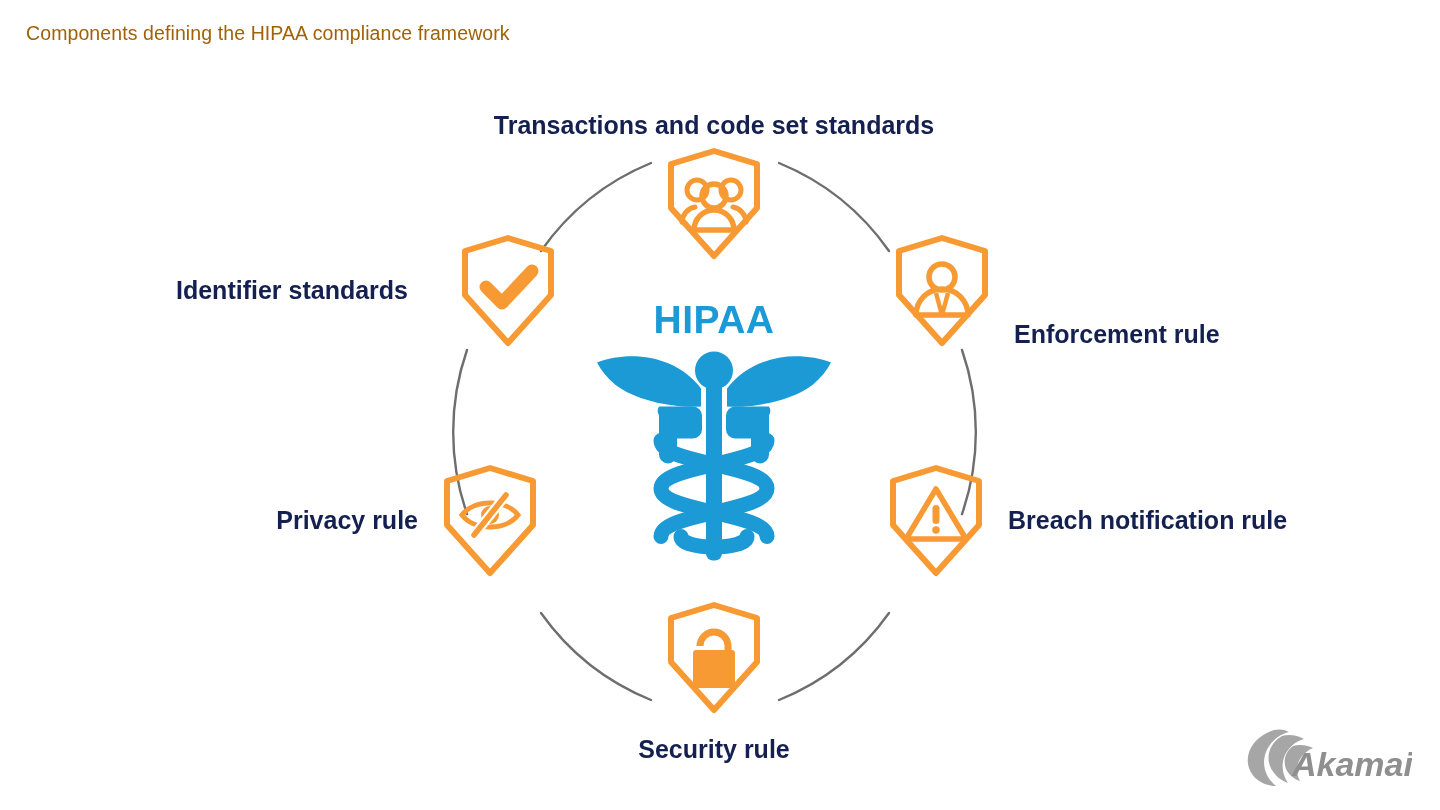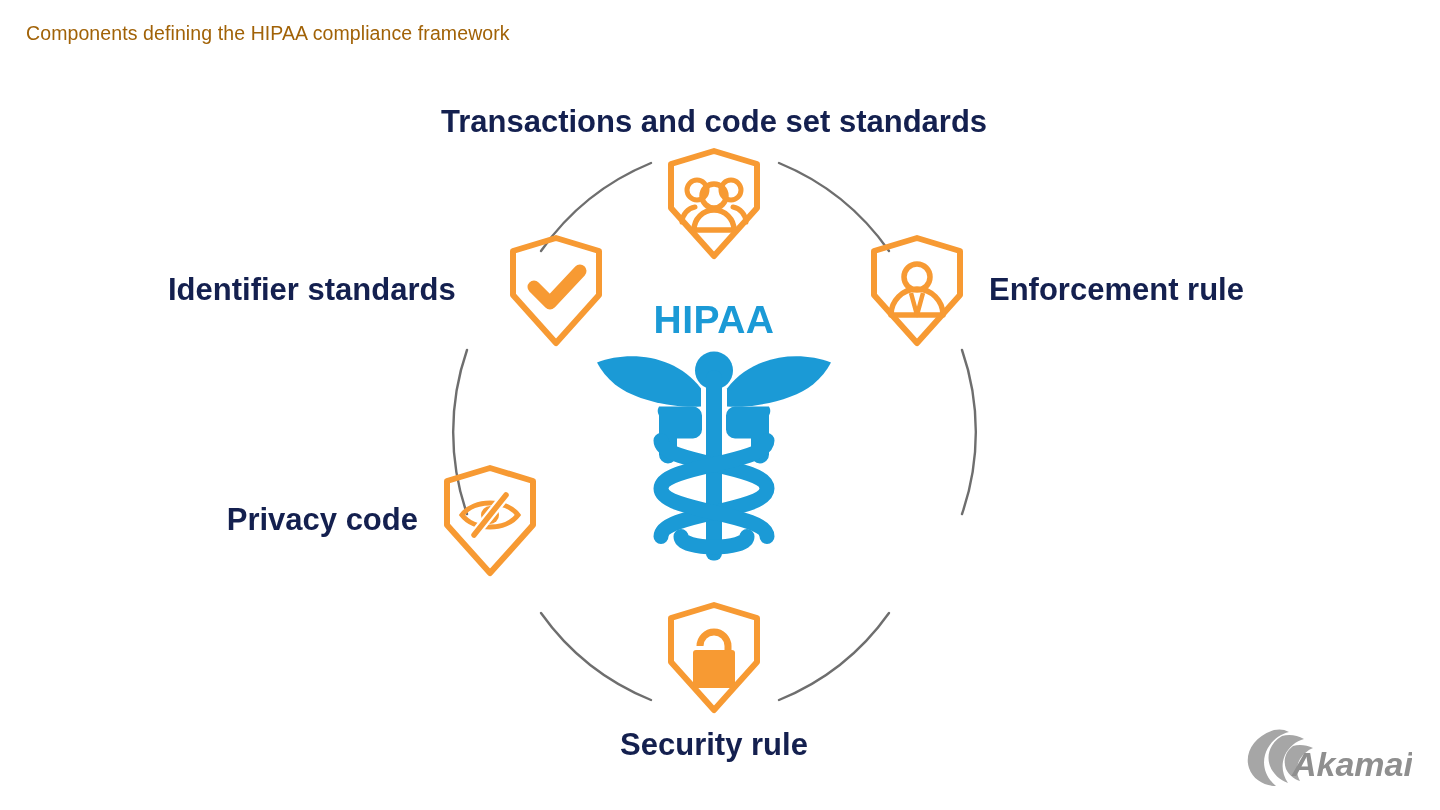--- a/index.html
+++ b/index.html
@@ -63,21 +63,21 @@
   #caduceus { display: block; margin: 0 auto; }
 
   
   .node {
     position: absolute;
     display: flex;
     align-items: center;
     gap: 0px;
   }
   .node-label {
-    font-size: 31px;
+    font-size: 25px;
     font-weight: 700;
     color: #14204f;
     white-space: nowrap;
     line-height: 1.1;
   }
   .shield-wrap {
     width: 100px;
     height: 115px;
     position: relative;
     flex: none;
@@ -96,31 +96,31 @@
     left: 50%;
     transform: translateX(-50%);
   }
   .node.bottom {
     left: 714px; top: 600px;
     transform: translateX(-50%);
     flex-direction: column;
   }
   .node.bottom .node-label {
     position: absolute;
-    top: 128px;
+    top: 136px;
     left: 50%;
     transform: translateX(-50%);
     text-align: right;
   }
-  .node.left-top  { left: 168px; top: 233px; width: 358px; justify-content: space-between; gap: 28px; }
+  .node.left-top  { left: 176px; top: 233px; width: 358px; justify-content: space-between; gap: 28px; }
   .node.left-bot  { left: 182px; top: 463px; width: 358px; justify-content: flex-end; }
   .node.left-top .node-label,
   .node.left-bot .node-label { margin-right: 22px; }
 
-  .node.right-top { left: 867px; top: 233px; }
+  .node.right-top { left: 892px; top: 233px; align-items: flex-end; }
   .node.right-bot { left: 886px; top: 463px; }
   .node.right-top .node-label,
   .node.right-bot .node-label { margin-left: 22px; }
 
   
   #akamai {
     position: absolute;
     right: 28px;
     bottom: 22px;
     width: 168px;
@@ -198,21 +198,21 @@
     <div class="node-label">Identifier standards</div>
     <div class="shield-wrap">
       <svg width="100" height="115" viewBox="0 0 100 115">
         <path d="M7 18 L50 5 L93 18 L93 62 L50 110 L7 62 Z" fill="none" stroke="#F79A33" stroke-width="6" stroke-linejoin="round"></path>
         <path d="M28 54 L44 70 L74 38" fill="none" stroke="#F79A33" stroke-width="13" stroke-linecap="round" stroke-linejoin="round"></path>
       </svg>
     </div>
   </div>
 
   <div class="node left-bot">
-    <div class="node-label">Privacy code</div>
+    <div class="node-label">Privacy rule</div>
     <div class="shield-wrap">
       <svg width="100" height="115" viewBox="0 0 100 115">
         <path d="M7 18 L50 5 L93 18 L93 62 L50 110 L7 62 Z" fill="none" stroke="#F79A33" stroke-width="6" stroke-linejoin="round"></path>
         <path d="M22 52 C 34 36, 66 36, 78 52 C 66 68, 34 68, 22 52 Z" fill="none" stroke="#F79A33" stroke-width="5"></path>
         <circle cx="50" cy="52" r="9" fill="#F79A33"></circle>
         <path d="M66 32 L 34 72" stroke="#ffffff" stroke-width="10" stroke-linecap="round"></path>
         <path d="M66 32 L 34 72" stroke="#F79A33" stroke-width="5.5" stroke-linecap="round"></path>
       </svg>
     </div>
   </div>
@@ -222,20 +222,31 @@
       <svg width="100" height="115" viewBox="0 0 100 115">
         <path d="M7 18 L50 5 L93 18 L93 62 L50 110 L7 62 Z" fill="none" stroke="#F79A33" stroke-width="6" stroke-linejoin="round"></path>
         <circle cx="50" cy="44" r="13" fill="none" stroke="#F79A33" stroke-width="5.5"></circle>
         <path d="M24 82 a26 26 0 0 1 52 0 Z" fill="none" stroke="#F79A33" stroke-width="5.5" stroke-linejoin="round"></path>
         <path d="M44 60 L50 82 L56 60" fill="none" stroke="#F79A33" stroke-width="4.5" stroke-linejoin="round"></path>
       </svg>
     </div>
     <div class="node-label">Enforcement rule</div>
   </div>
 
+  <div class="node right-bot">
+    <div class="shield-wrap">
+      <svg width="100" height="115" viewBox="0 0 100 115">
+        <path d="M7 18 L50 5 L93 18 L93 62 L50 110 L7 62 Z" fill="none" stroke="#F79A33" stroke-width="6" stroke-linejoin="round"></path>
+        <path d="M50 26 L80 76 L20 76 Z" fill="none" stroke="#F79A33" stroke-width="5.5" stroke-linejoin="round"></path>
+        <rect x="46.5" y="42" width="7" height="19" rx="3.5" fill="#F79A33"></rect>
+        <circle cx="50" cy="67" r="3.8" fill="#F79A33"></circle>
+      </svg>
+    </div>
+    <div class="node-label">Breach notification rule</div>
+  </div>
 
   <div class="node bottom">
     <div class="shield-wrap">
       <svg width="100" height="115" viewBox="0 0 100 115">
         <path d="M7 18 L50 5 L93 18 L93 62 L50 110 L7 62 Z" fill="none" stroke="#F79A33" stroke-width="6" stroke-linejoin="round"></path>
         <path d="M36 46 a14 14 0 0 1 28 0 v 8" fill="none" stroke="#F79A33" stroke-width="7"></path>
         <rect x="29" y="50" width="42" height="38" rx="3" fill="#F79A33"></rect>
       </svg>
     </div>
     <div class="node-label">Security rule</div>

